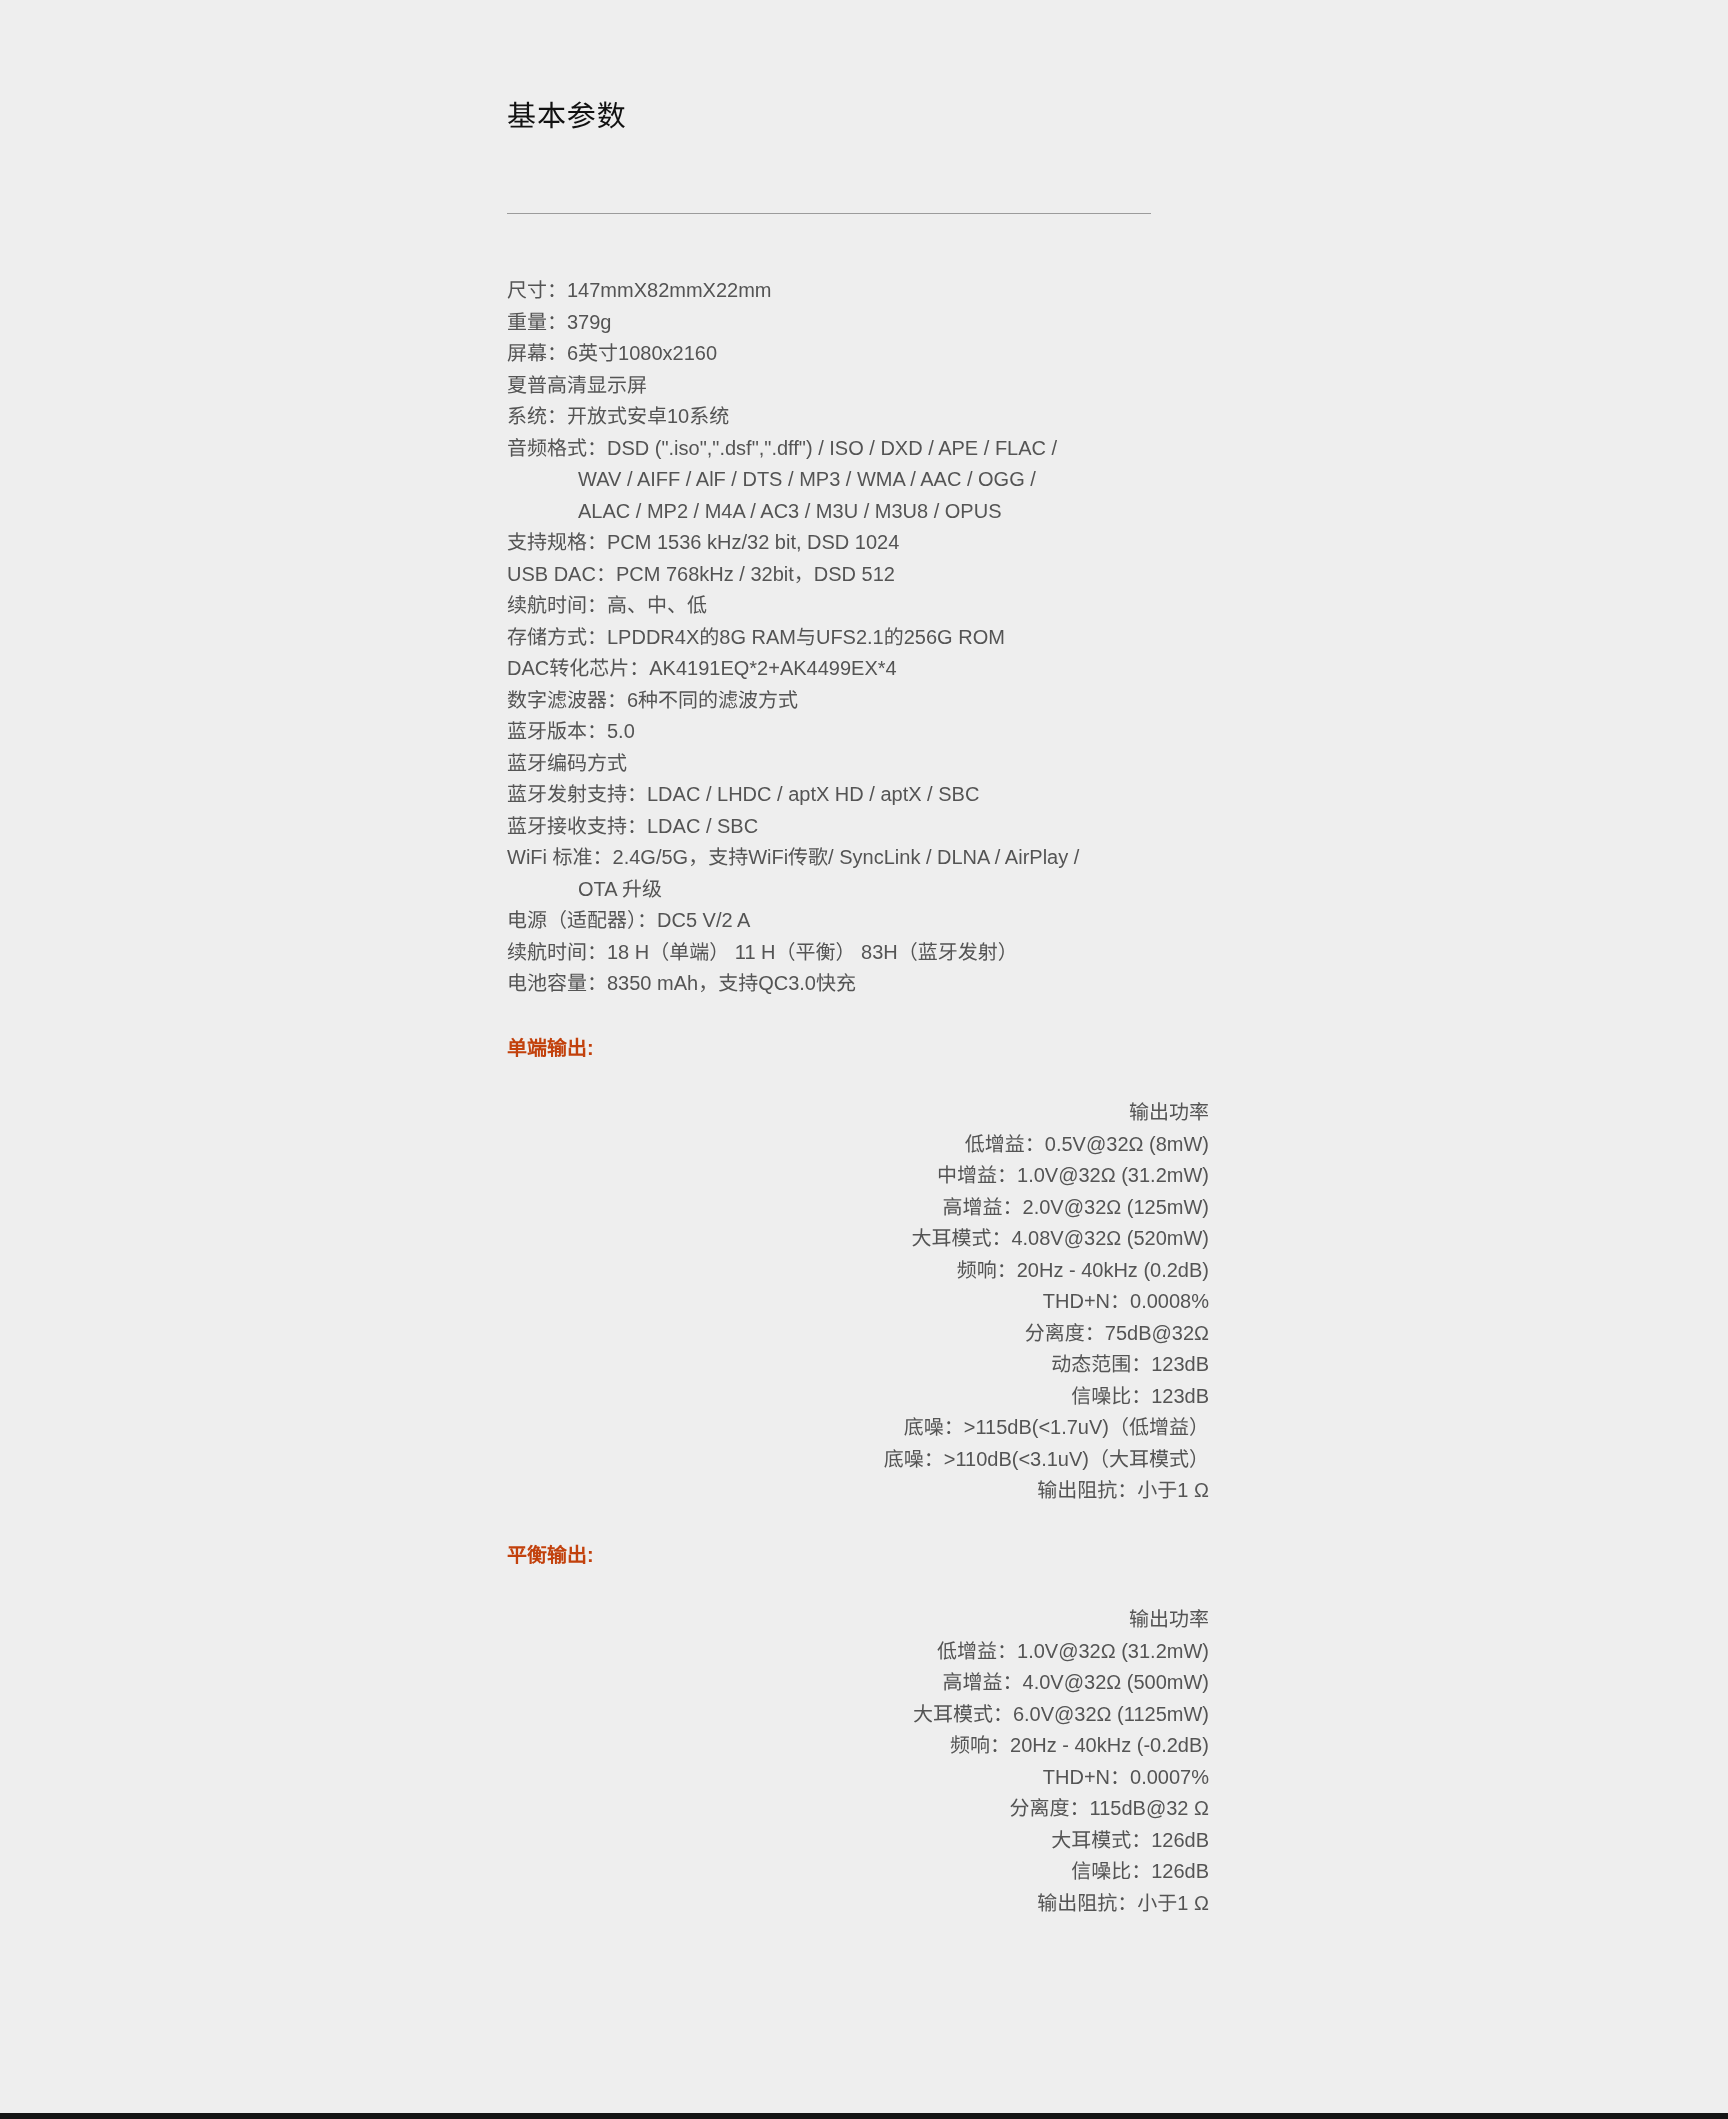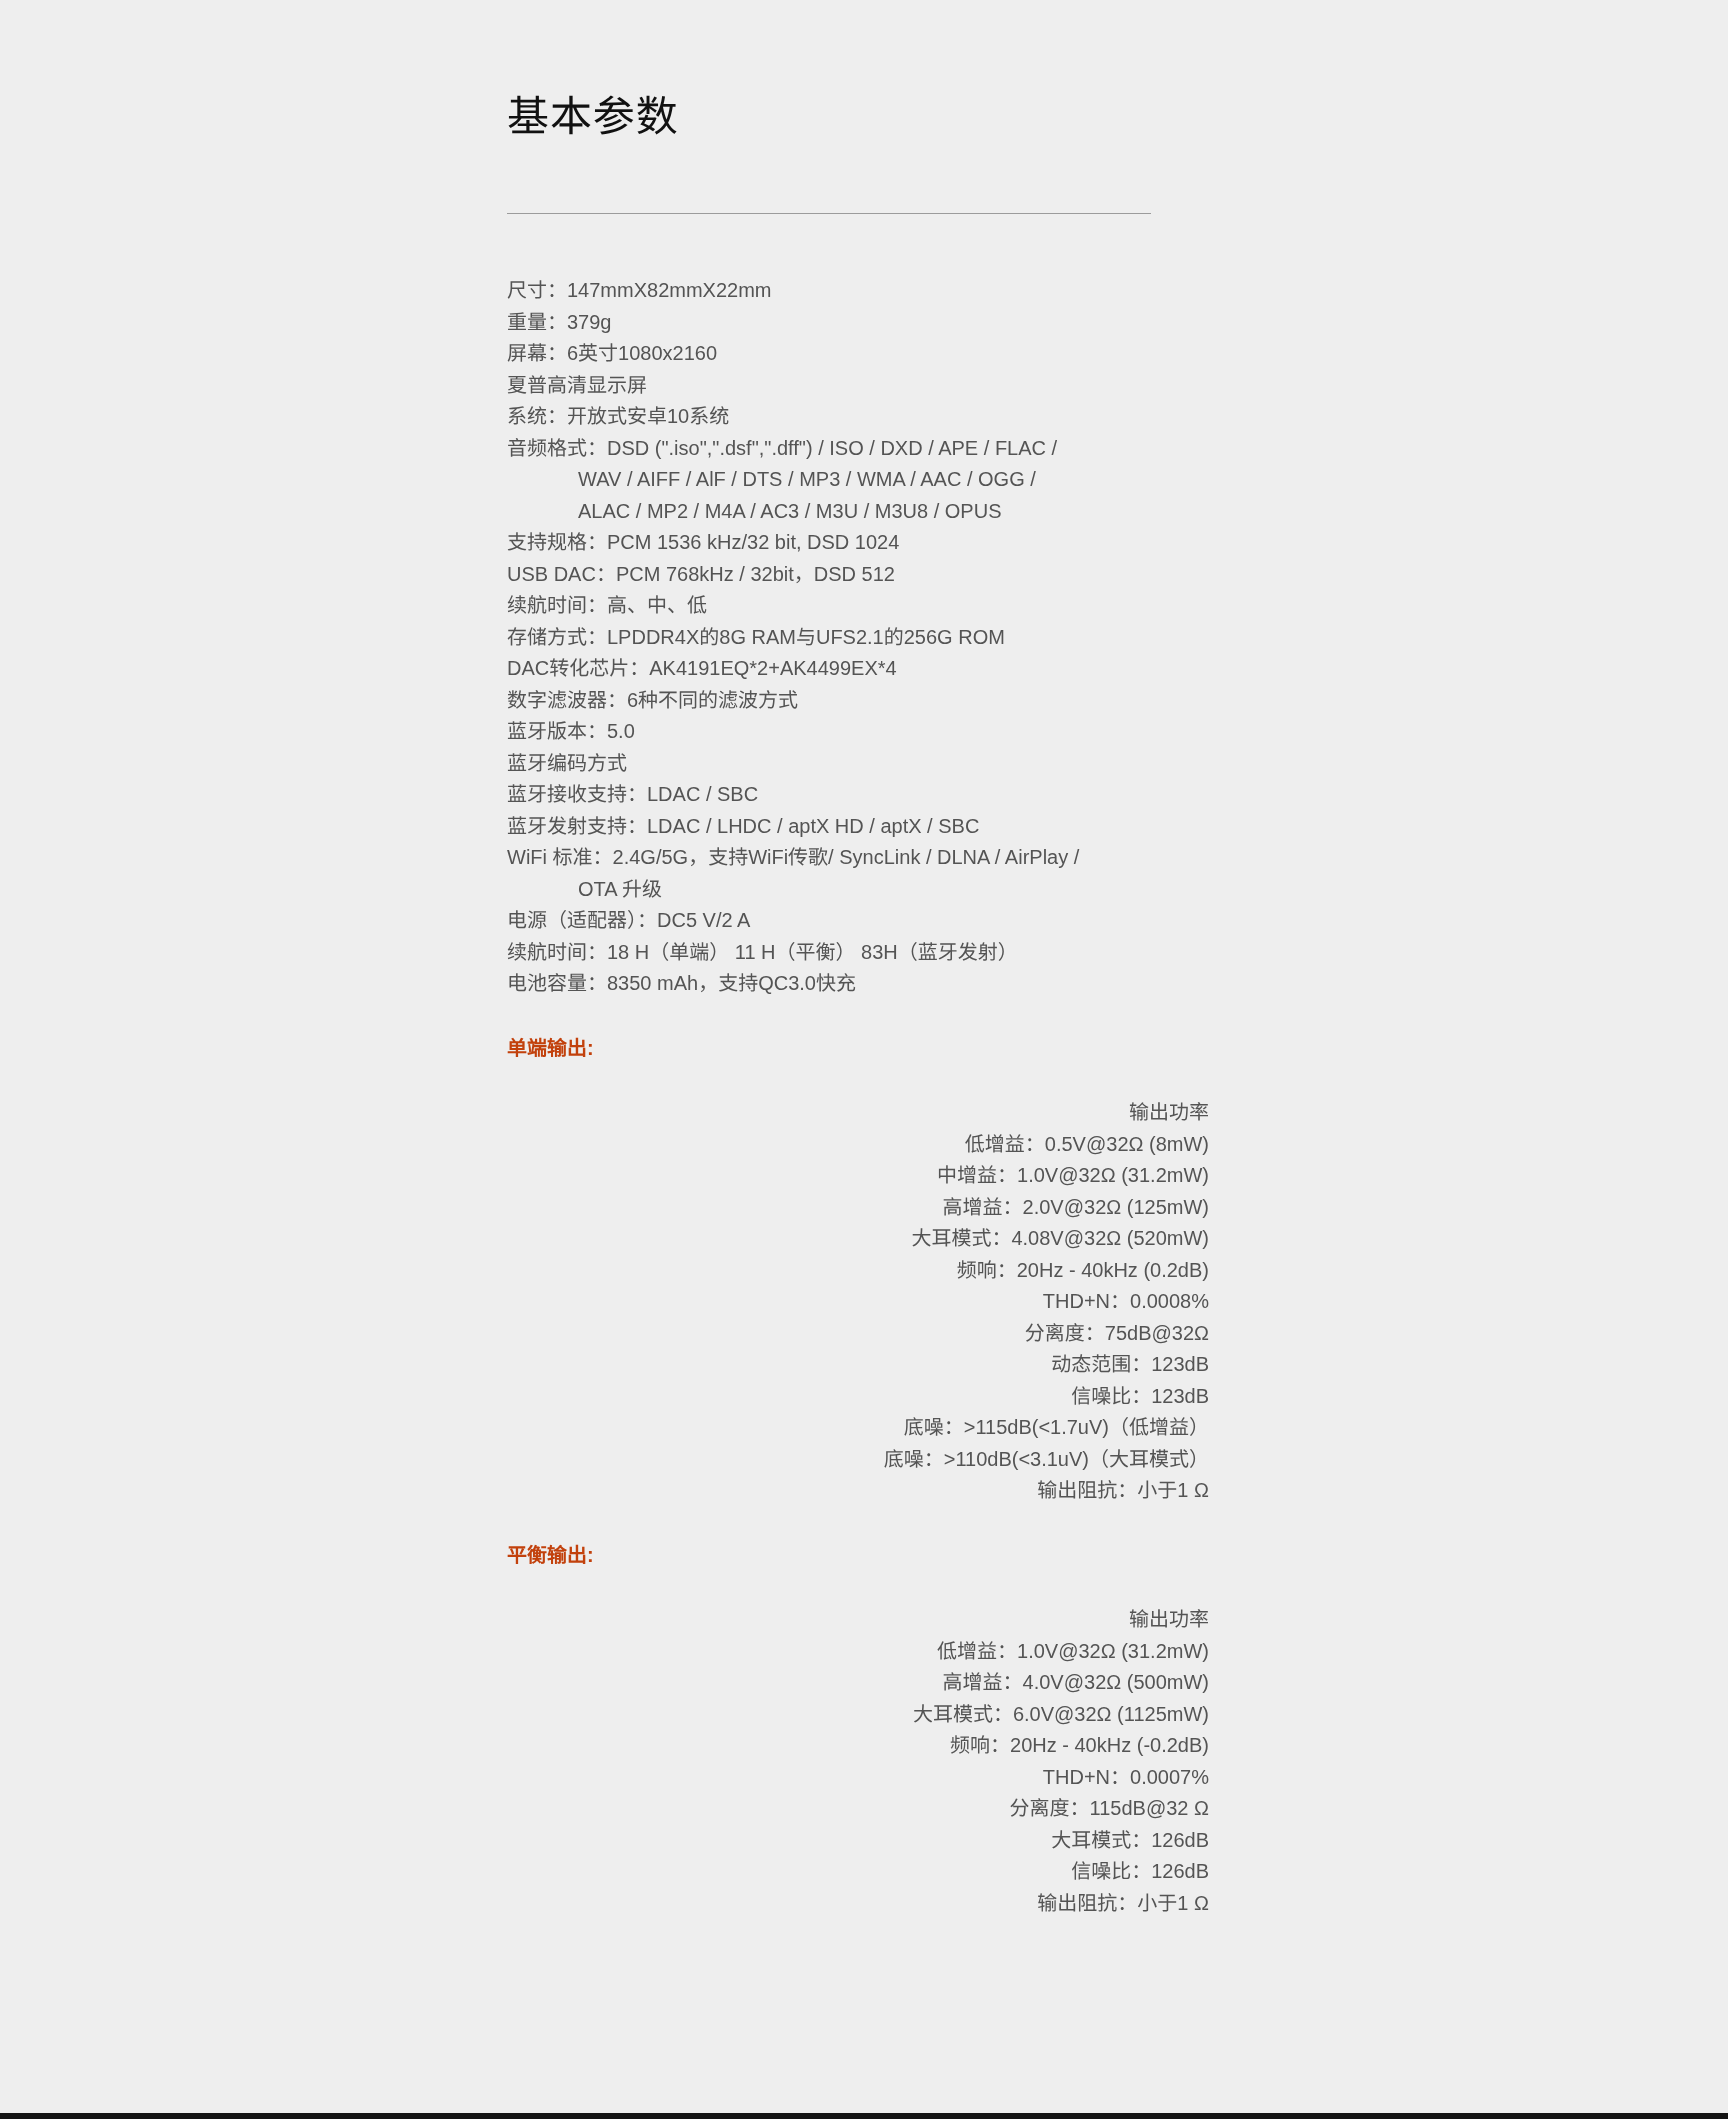--- a/index.html
+++ b/index.html
@@ -12,21 +12,21 @@
     position: relative;
     overflow: hidden;
     background: #eeeeee;
     font-family: "Liberation Sans", sans-serif;
   }
   .page-title {
     position: absolute;
     left: 507px;
     top: 93px;
     margin: 0;
-    font-size: 42px;
+    font-size: 29px;
     line-height: 47px;
     font-weight: 500;
     color: #111111;
     letter-spacing: 0.9px;
   }
   .title-divider {
     position: absolute;
     left: 507px;
     top: 213px;
     width: 644px;
@@ -93,22 +93,22 @@
     <div class="line indent">WAV / AIFF / AlF / DTS / MP3 / WMA / AAC / OGG /</div>
     <div class="line indent">ALAC / MP2 / M4A / AC3 / M3U / M3U8 / OPUS</div>
     <div class="line">支持规格：PCM 1536 kHz/32 bit, DSD 1024</div>
     <div class="line">USB DAC：PCM 768kHz / 32bit，DSD 512</div>
     <div class="line">续航时间：高、中、低</div>
     <div class="line">存储方式：LPDDR4X的8G RAM与UFS2.1的256G ROM</div>
     <div class="line">DAC转化芯片：AK4191EQ*2+AK4499EX*4</div>
     <div class="line">数字滤波器：6种不同的滤波方式</div>
     <div class="line">蓝牙版本：5.0</div>
     <div class="line">蓝牙编码方式</div>
+    <div class="line">蓝牙发射支持：LDAC / LHDC / aptX HD / aptX / SBC</div>
     <div class="line">蓝牙接收支持：LDAC / SBC</div>
-    <div class="line">蓝牙发射支持：LDAC / LHDC / aptX HD / aptX / SBC</div>
     <div class="line">WiFi 标准：2.4G/5G，支持WiFi传歌/ SyncLink / DLNA / AirPlay /</div>
     <div class="line indent">OTA 升级</div>
     <div class="line">电源（适配器）：DC5 V/2 A</div>
     <div class="line">续航时间：18 H（单端） 11 H（平衡） 83H（蓝牙发射）</div>
     <div class="line">电池容量：8350 mAh，支持QC3.0快充</div>
   </div>
 
   <h2 class="section-heading">单端输出:</h2>
   <div class="spec-list">
     <div class="line">输出功率</div>

